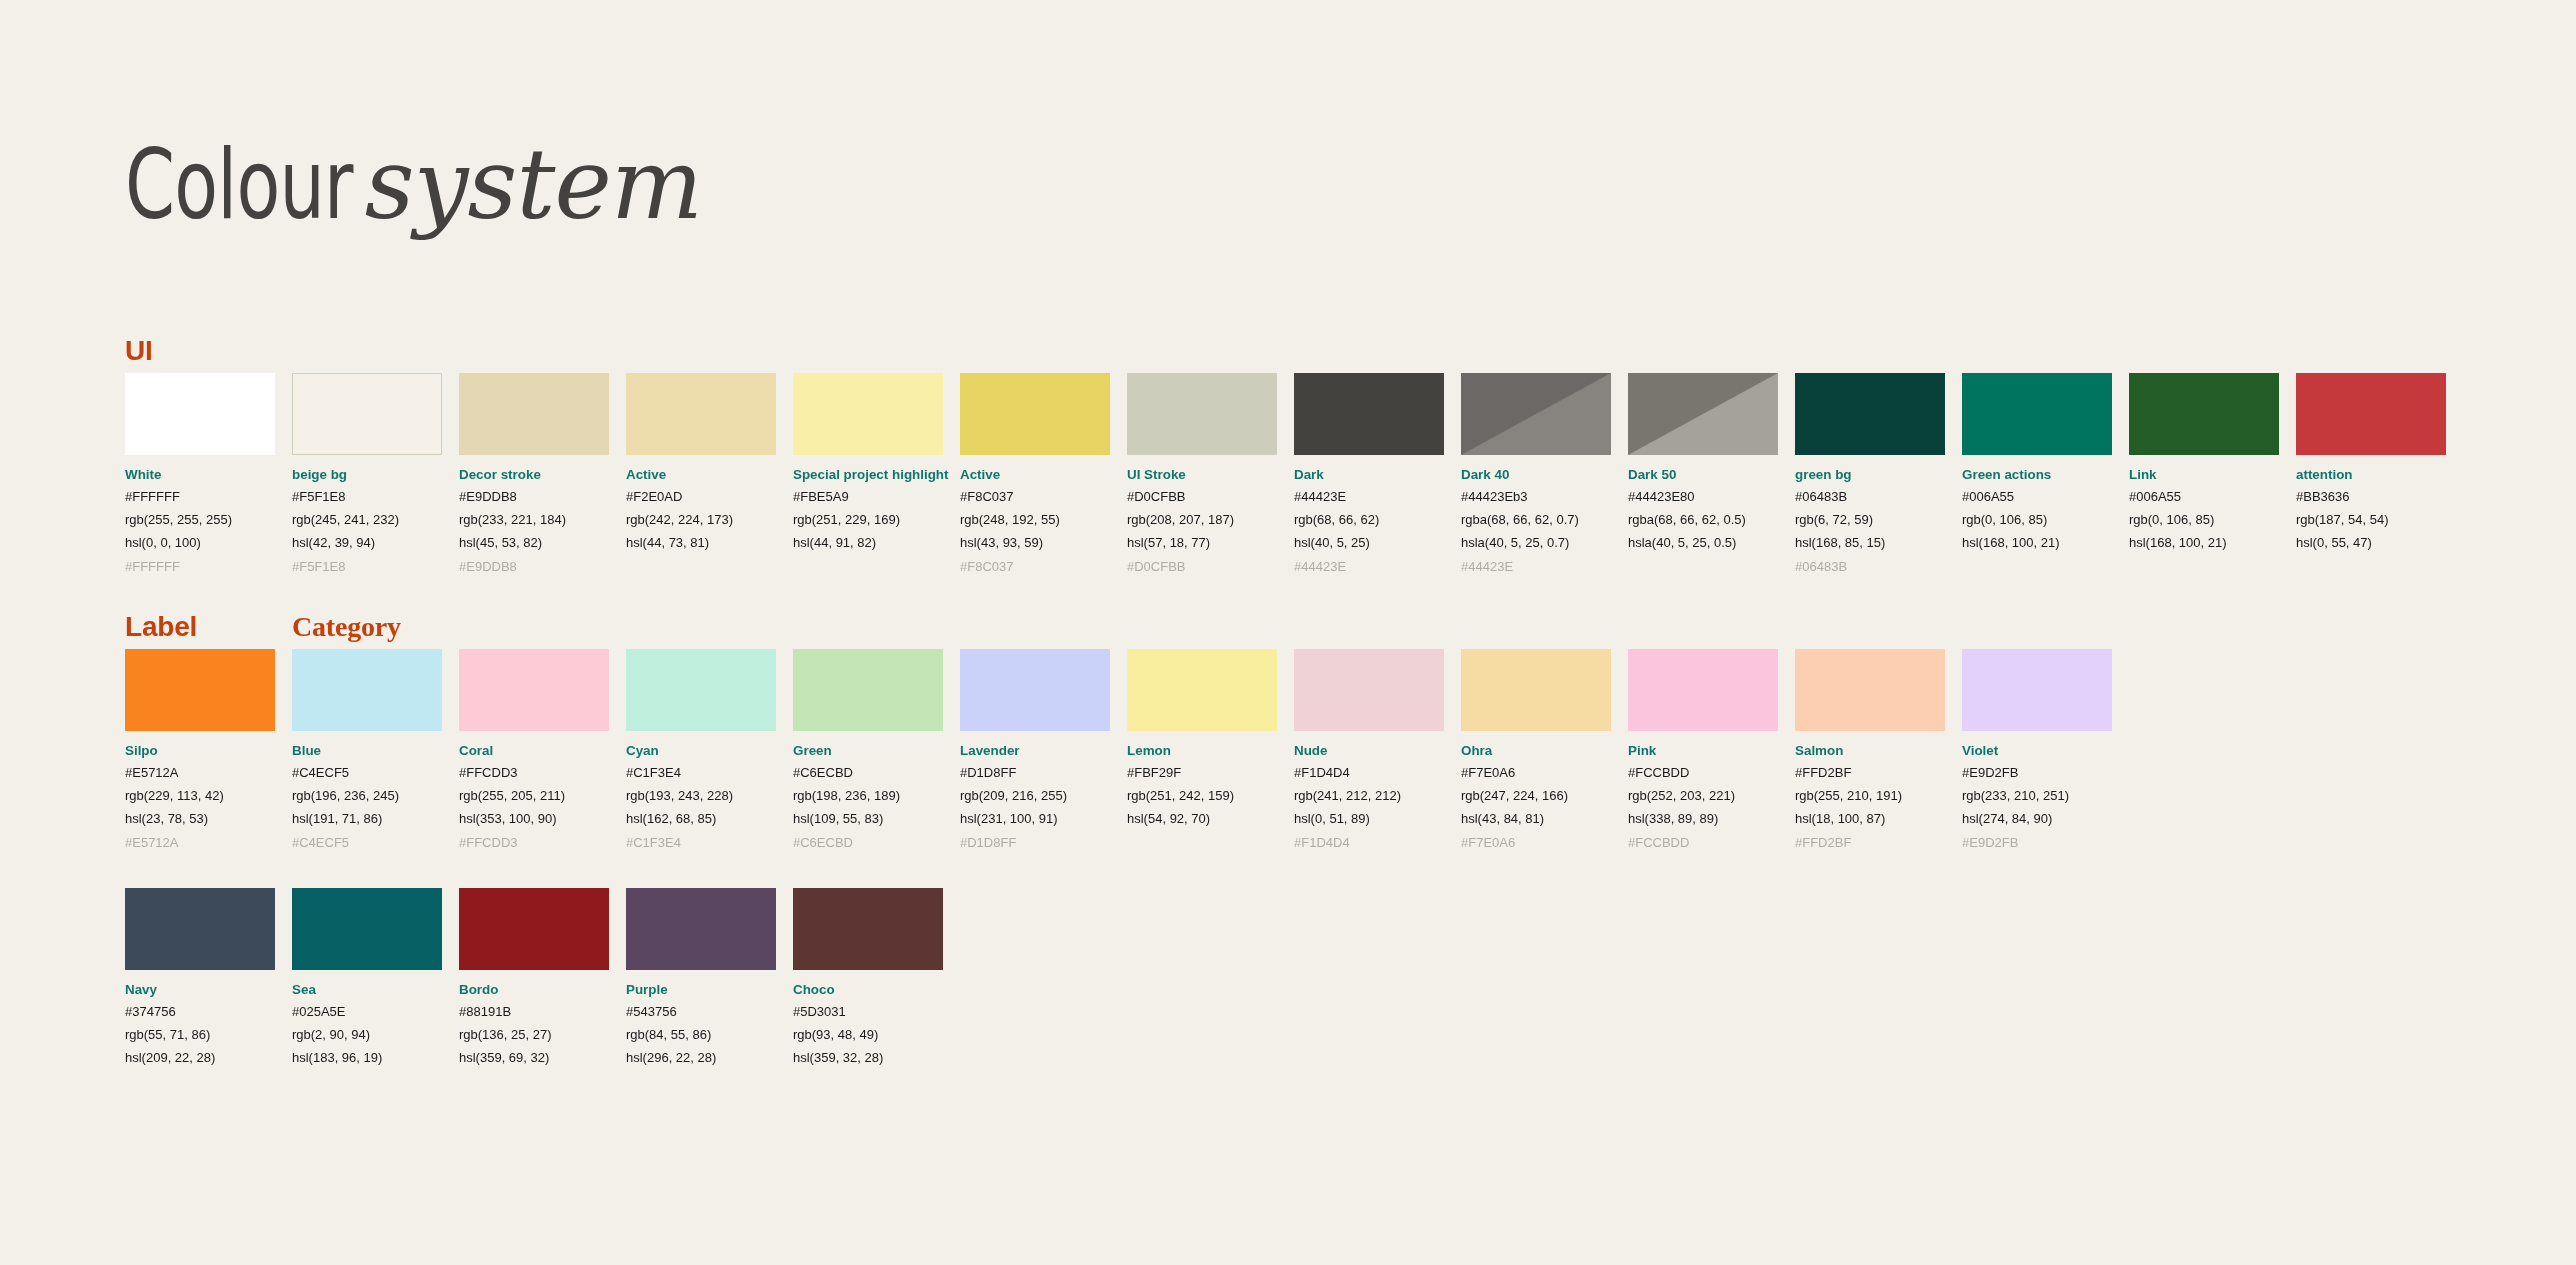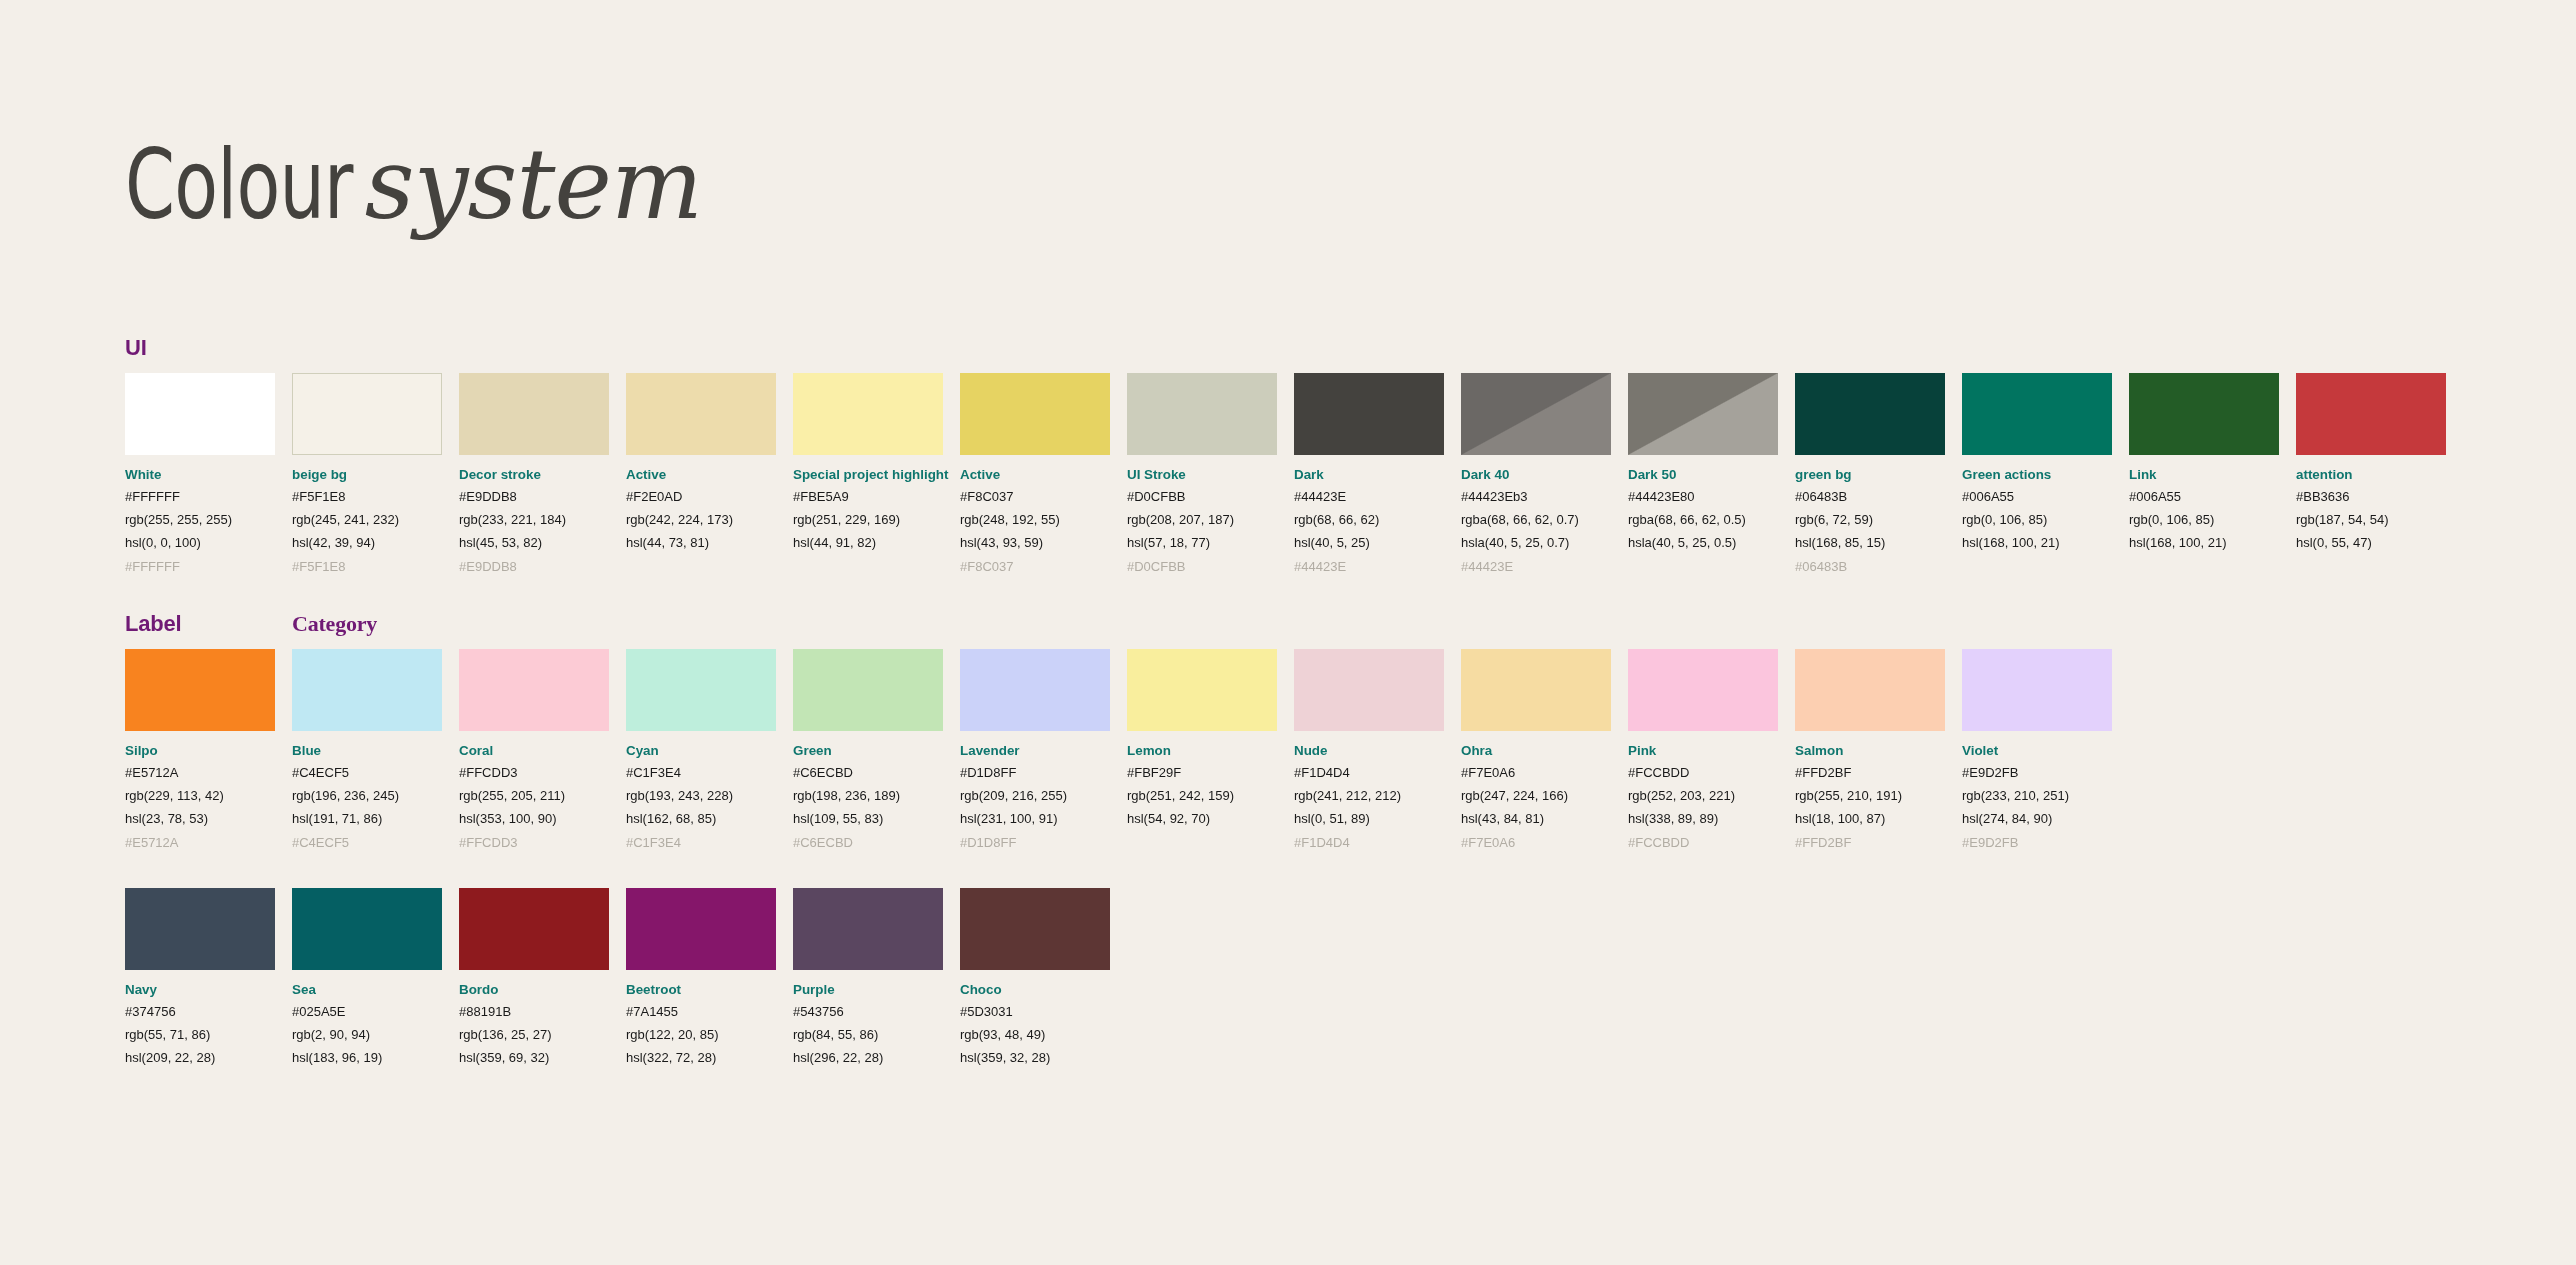--- a/index.html
+++ b/index.html
@@ -33,21 +33,21 @@
 
   
   .section { position:absolute; left:0; width:2576px; }
   .sec-ui       { top:335px; }
   .sec-label    { top:611px; }
   .sec-slider   { top:888px; }
 
   .heading-row { position:relative; height:38px; margin-left:125px; }
   .heading {
     position:absolute; top:0;
-    font-size:22px; font-weight:bold; color:#701a75;
+    font-size:28px; font-weight:bold; color:#c2410c;
     letter-spacing:-0.2px; white-space:nowrap;
   }
 
   .swatch-row {
     position:relative; margin-left:125px;
     display:flex; gap:17px;
   }
 
   .cell { width:150px; flex:0 0 150px; }
 
@@ -324,28 +324,20 @@
         </div>
         <div class="cell">
           <div class="chip" style="background: rgb(142, 26, 30);"></div>
           <div class="name">Bordo</div>
           <div class="val">#88191B</div>
           <div class="val">rgb(136, 25, 27)</div>
           <div class="val">hsl(359, 69, 32)</div>
           <div class="val faded empty">&nbsp;</div>
         </div>
         <div class="cell">
-          <div class="chip" style="background: rgb(133, 22, 106);"></div>
-          <div class="name">Beetroot</div>
-          <div class="val">#7A1455</div>
-          <div class="val">rgb(122, 20, 85)</div>
-          <div class="val">hsl(322, 72, 28)</div>
-          <div class="val faded empty">&nbsp;</div>
-        </div>
-        <div class="cell">
           <div class="chip" style="background: rgb(90, 70, 96);"></div>
           <div class="name">Purple</div>
           <div class="val">#543756</div>
           <div class="val">rgb(84, 55, 86)</div>
           <div class="val">hsl(296, 22, 28)</div>
           <div class="val faded empty">&nbsp;</div>
         </div>
         <div class="cell">
           <div class="chip" style="background: rgb(93, 54, 52);"></div>
           <div class="name">Choco</div>

